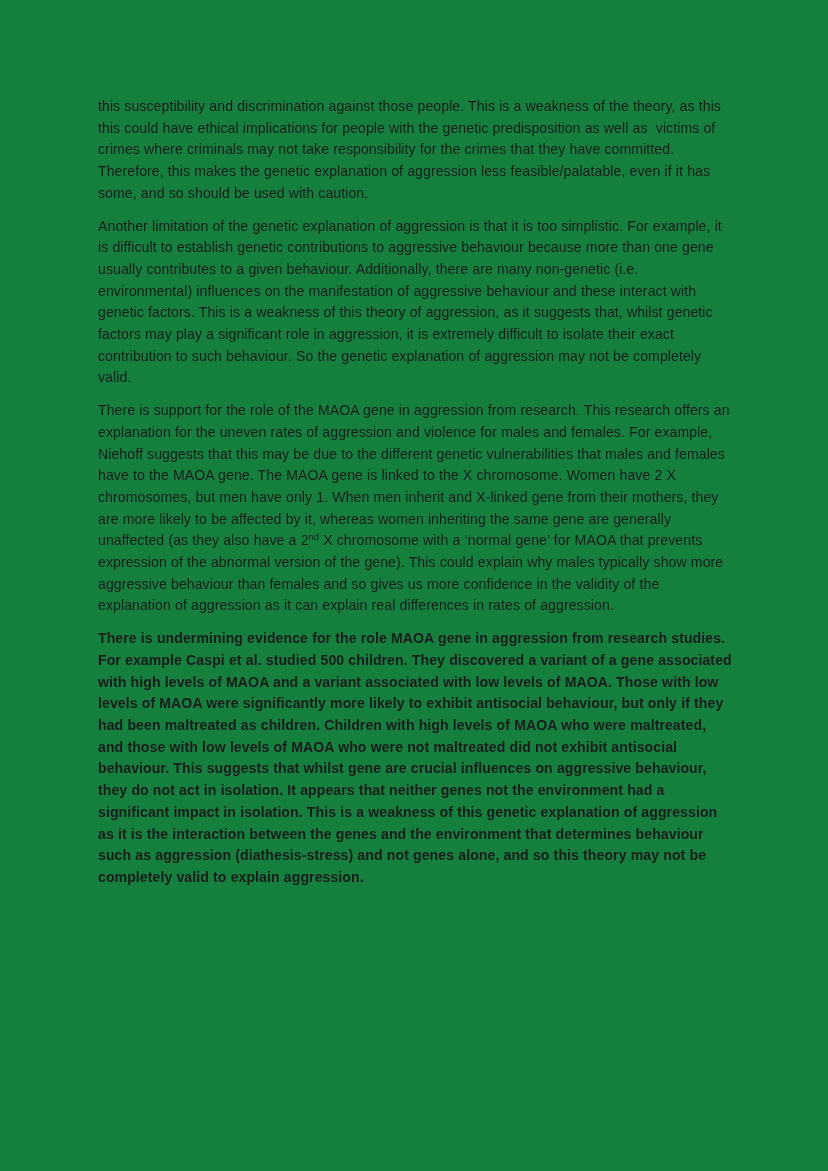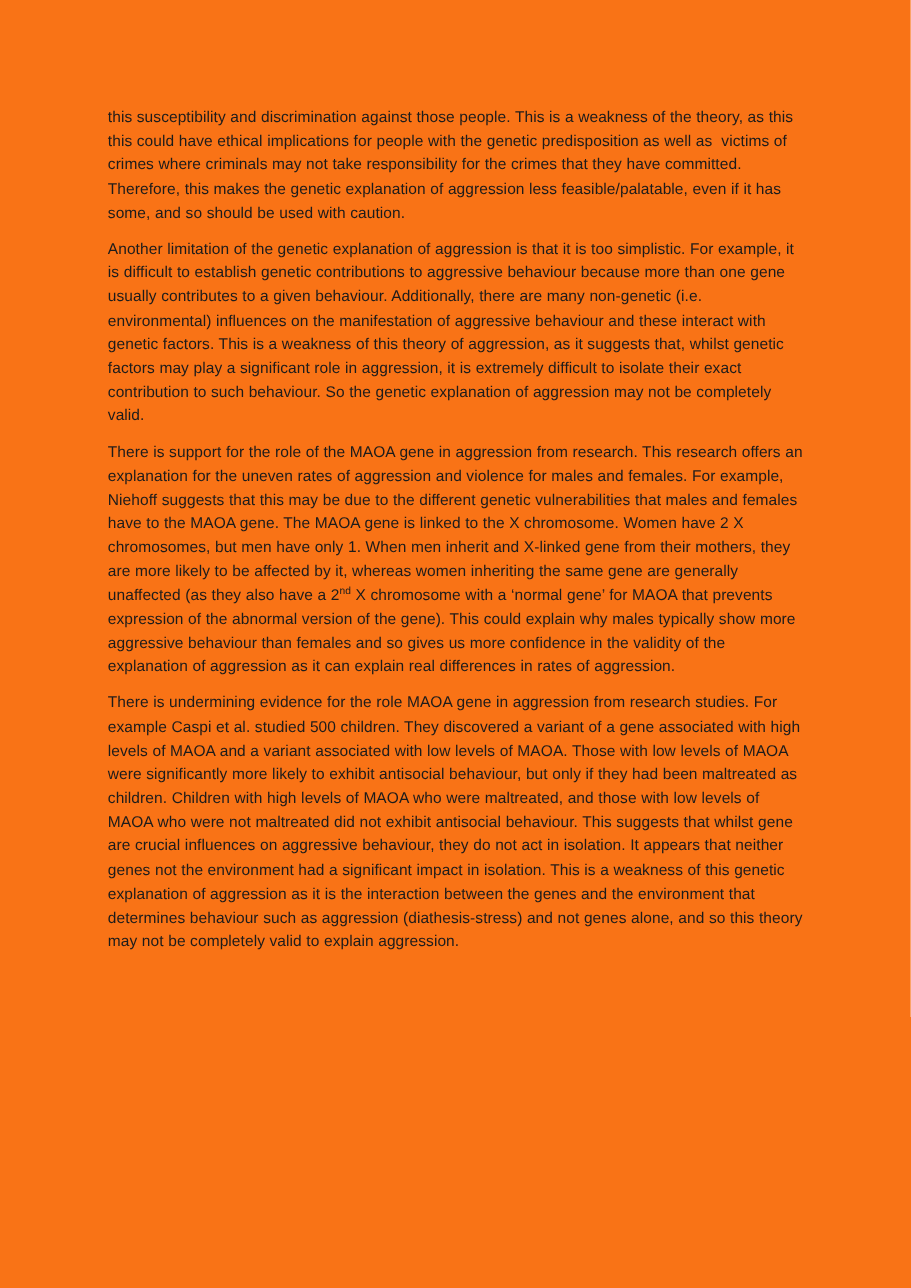--- a/index.html
+++ b/index.html
@@ -11,21 +11,21 @@
     width: 828px;
     height: 1171px;
     font-family: "Liberation Sans", "DejaVu Sans", sans-serif;
     -webkit-font-smoothing: antialiased;
   }
 
   .page {
     position: relative;
     width: 828px;
     height: 1171px;
-    background: #f97316;
+    background: #15803d;
     overflow: hidden;
     box-sizing: border-box;
   }
 
   .text-column {
     position: absolute;
     left: 98px;
     top: 96px;
     width: 634px;
   }
@@ -38,20 +38,21 @@
     color: #1c1c1c;
     text-align: left;
     letter-spacing: 0.005em;
     word-spacing: 0.01em;
     white-space: pre-wrap;
     hyphens: none;
   }
 
   .essay-paragraph:last-child {
     margin-bottom: 0;
+    font-weight: bold;
   }
 
   .sup {
     font-size: 0.66em;
     vertical-align: super;
     line-height: 0;
     margin-top: 42px;
   }
 </style>
 </head>

